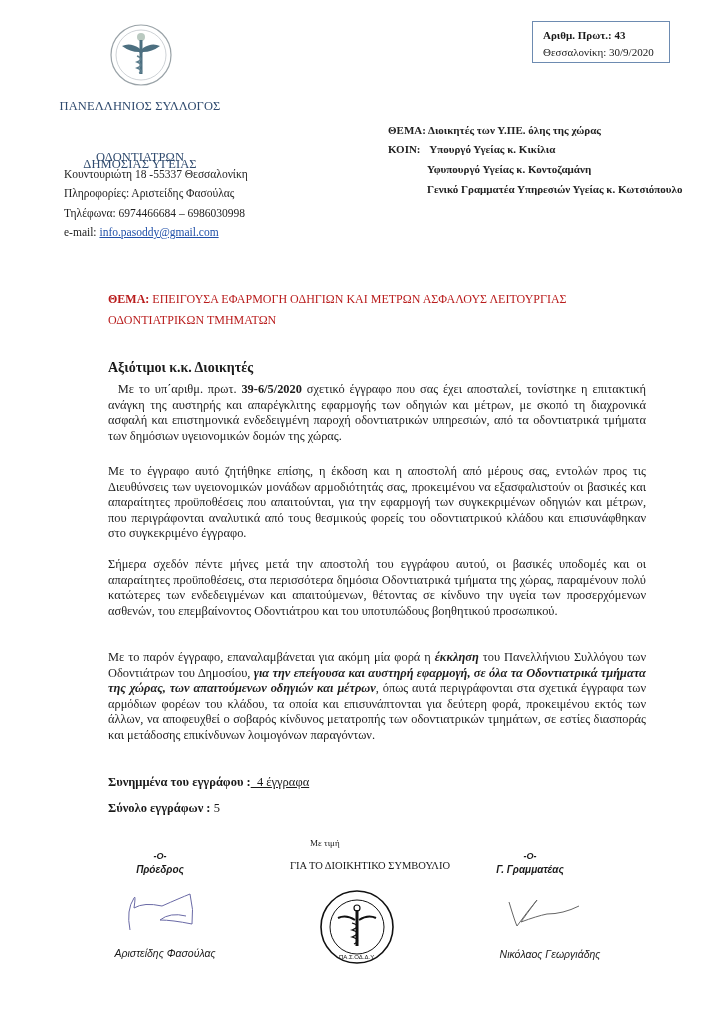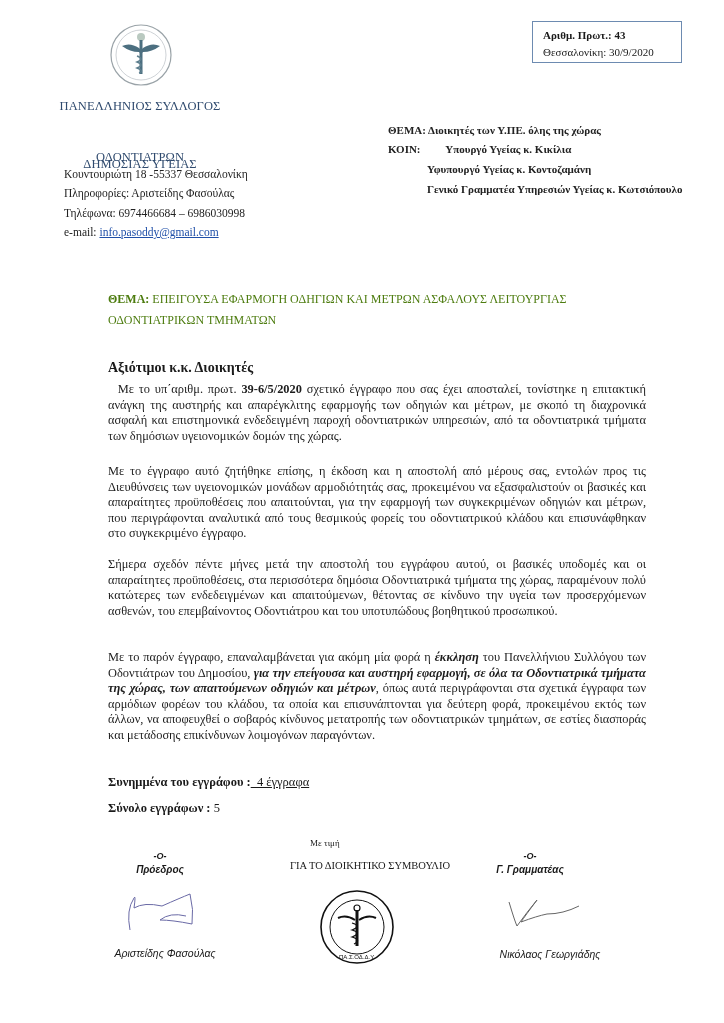--- a/index.html
+++ b/index.html
@@ -11,30 +11,30 @@
   #logo { left: 108px; top: 22px; width: 66px; height: 66px; }
 
   
   .org { left: 40px; width: 200px; text-align: center; color: #2f4a6e;
          font-size: 12.5px; font-family: "Liberation Serif", serif; letter-spacing: 0.1px; }
 
   .contact { left: 64px; font-size: 11.5px; color: #222; }
   .contact a { color: #1f4fa8; text-decoration: underline; }
 
   
-  #proto-box { left: 532px; top: 21px; width: 150px; height: 42px;
+  #proto-box { left: 532px; top: 21px; width: 138px; height: 42px;
                border: 1px solid #6d8bb1; box-sizing: border-box; padding: 5px 0 0 10px;
                font-size: 11px; line-height: 17px; }
   #proto-box .b { font-weight: bold; }
 
   
   .rcpt { font-size: 11px; font-weight: bold; color: #222; }
 
   
-  .subj { left: 108px; font-size: 12px; color: #4d7c0f; }
+  .subj { left: 108px; font-size: 12px; color: #b91c1c; }
 
   .greet { left: 108px; top: 360px; font-size: 14px; font-weight: bold; }
 
   .para { left: 108px; width: 538px; font-size: 12.4px; line-height: 15.6px;
           text-align: justify; color: #1d1d1d; }
 
   .meta { left: 108px; font-size: 12.5px; }
 
   .sig-small { font-size: 9px; font-family: "Liberation Sans", sans-serif; font-style: italic;
                font-weight: bold; text-align: center; }
@@ -70,21 +70,21 @@
   <div class="b">Αριθμ. Πρωτ.: 43</div>
   <div>Θεσσαλονίκη:  30/9/2020</div>
 </div>
 
 <div class="abs rcpt" style="left:388px; top:124px;">
   <span>ΘΕΜΑ:</span>
   <span>Διοικητές των Υ.ΠΕ. όλης της χώρας</span>
 </div>
 <div class="abs rcpt" style="left:388px; top:143px;">
   <span>ΚΟΙΝ:</span>
-  <span style="margin-left:22px;">Υπουργό Υγείας κ. Κικίλια</span>
+  <span style="margin-left:6px;">Υπουργό Υγείας κ. Κικίλια</span>
 </div>
 <div class="abs rcpt" style="left:427px; top:163px;">Υφυπουργό Υγείας κ. Κοντοζαμάνη</div>
 <div class="abs rcpt" style="left:427px; top:183px;">Γενικό Γραμματέα Υπηρεσιών Υγείας κ. Κωτσιόπουλο</div>
 
 <div class="abs subj" style="top:292px;">
   <b>ΘΕΜΑ:</b><span> ΕΠΕΙΓΟΥΣΑ ΕΦΑΡΜΟΓΗ ΟΔΗΓΙΩΝ  ΚΑΙ  ΜΕΤΡΩΝ ΑΣΦΑΛΟΥΣ ΛΕΙΤΟΥΡΓΙΑΣ</span>
 </div>
 <div class="abs subj" style="top:313px;">ΟΔΟΝΤΙΑΤΡΙΚΩΝ ΤΜΗΜΑΤΩΝ</div>
 
 <div class="abs greet">Αξιότιμοι κ.κ. Διοικητές</div>

